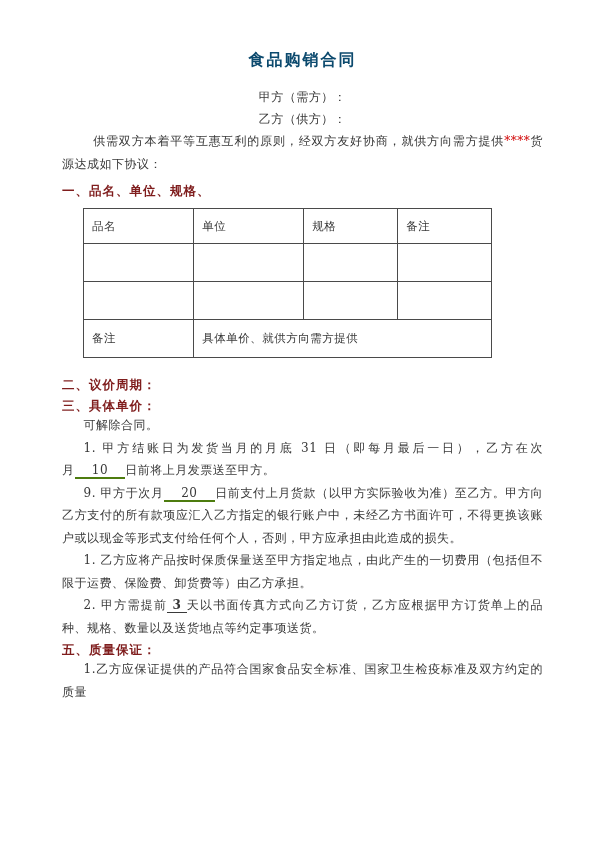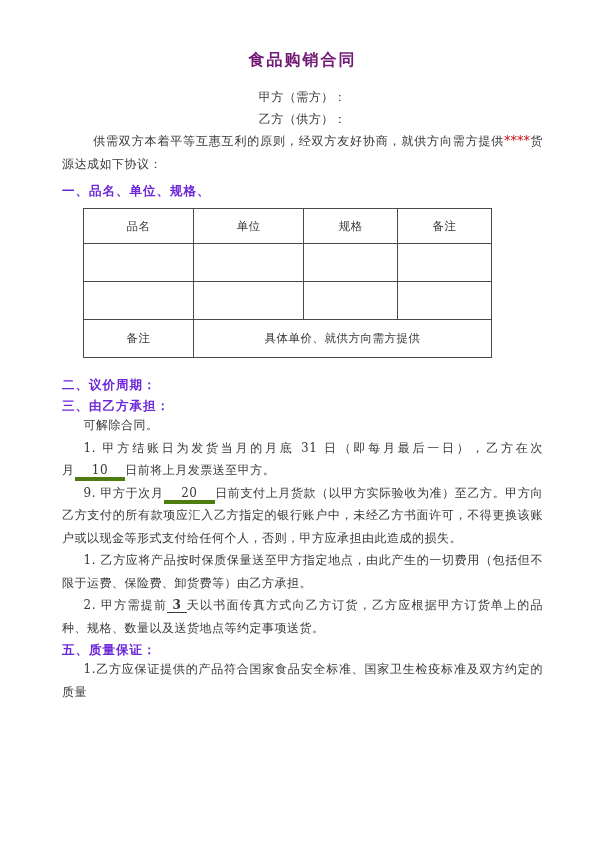--- a/index.html
+++ b/index.html
@@ -10,57 +10,57 @@
     -webkit-font-smoothing:antialiased;
   }
   .page{
     box-sizing:border-box;
     width:600px;height:850px;
     padding:50px 57px 0 62px;
     background:#ffffff;
   }
   .doc-title{
     font-size:16px;font-weight:700;text-align:center;
-    letter-spacing:2px;color:#701a75;
+    letter-spacing:2px;color:#0c4a6e;
     margin:0 0 16px 0;line-height:20px;
   }
   .party-line{
     font-size:12px;line-height:22px;margin:0;letter-spacing:0.5px;text-align:center;
   }
   .para{
     font-size:12px;line-height:22.5px;margin:0;
     text-align:justify;letter-spacing:0.5px;
   }
   .indent2{text-indent:1.8em;}
   .indent3{text-indent:2.6em;}
   .sec-heading{
-    font-size:12.5px;font-weight:700;color:#6d28d9;
+    font-size:12.5px;font-weight:700;color:#7f1d1d;
     letter-spacing:1px;line-height:17px;margin:0;
   }
   .h-s1{margin:7px 0 0 0;}
   .h-s2{margin:18px 0 4px 0;}
   .h-s3{margin:4px 0 0 0;}
   .h-s4{margin:16px 0 0 0;}
   .h-s5{margin:2px 0 0 0;}
   .product-table{
     width:409px;margin:9px 0 0 21px;
     border-collapse:collapse;table-layout:fixed;
   }
   .product-table th,.product-table td{
     border:1px solid #4a4a4a;
-    font-size:11.5px;font-weight:400;text-align:center;
+    font-size:11.5px;font-weight:400;text-align:left;
     padding:2px 8px;vertical-align:middle;
     letter-spacing:0.5px;color:#383838;
   }
   .product-table th{height:30px;vertical-align:middle;}
   .product-table td{height:33px;}
   .col-name{width:27%;}.col-unit{width:27%;}.col-spec{width:23%;}.col-note{width:23%;}
   .note-value{font-size:14.5px;letter-spacing:1px;color:#333;}
   .seg-red{color:var(--asterisk-red,#d00000);}
-  .seg-u{border-bottom:4px solid #4d7c0f;}
+  .seg-u{border-bottom:2px solid #4d7c0f;}
   .seg-bu{border-bottom:1px solid #3a3a3a;font-weight:700;}
 </style>
 </head>
 <body>
 
 <div class="page">
 
   <h1 class="doc-title">食品购销合同</h1>
 
   <p class="party-line">甲方（需方）：</p>
@@ -100,21 +100,21 @@
       </tr>
       <tr>
         <td>备注</td>
         <td colspan="3" class="note-value">具体单价、就供方向需方提供</td>
       </tr>
     </tbody>
   </table>
 
   <h2 class="sec-heading h-s2">二、议价周期：</h2>
 
-  <h2 class="sec-heading h-s3">三、由乙方承担：</h2>
+  <h2 class="sec-heading h-s3">三、具体单价：</h2>
   <p class="para indent2">可解除合同。</p>
   <p class="para indent2"><span>1. 甲方结账日为发货当月的月底 31 日（即每月最后一日），乙方在次月</span><span class="seg-u">&nbsp;&nbsp;&nbsp;&nbsp;10&nbsp;&nbsp;&nbsp;&nbsp;</span><span>日前将上月发票送至甲方。</span></p>
   <p class="para indent2"><span>9. 甲方于次月</span><span class="seg-u">&nbsp;&nbsp;&nbsp;&nbsp;20&nbsp;&nbsp;&nbsp;&nbsp;</span><span>日前支付上月货款（以甲方实际验收为准）至乙方。甲方向乙方支付的所有款项应汇入乙方指定的银行账户中，未经乙方书面许可，不得更换该账户或以现金等形式支付给任何个人，否则，甲方应承担由此造成的损失。</span></p>
 
   <p class="para indent2">1. 乙方应将产品按时保质保量送至甲方指定地点，由此产生的一切费用（包括但不限于运费、保险费、卸货费等）由乙方承担。</p>
   <p class="para indent2"><span>2. 甲方需提前</span><span class="seg-bu">&nbsp;3&nbsp;</span><span>天以书面传真方式向乙方订货，乙方应根据甲方订货单上的品种、规格、数量以及送货地点等约定事项送货。</span></p>
 
   <h2 class="sec-heading h-s5">五、质量保证：</h2>
   <p class="para indent2">1.乙方应保证提供的产品符合国家食品安全标准、国家卫生检疫标准及双方约定的质量</p>
 

